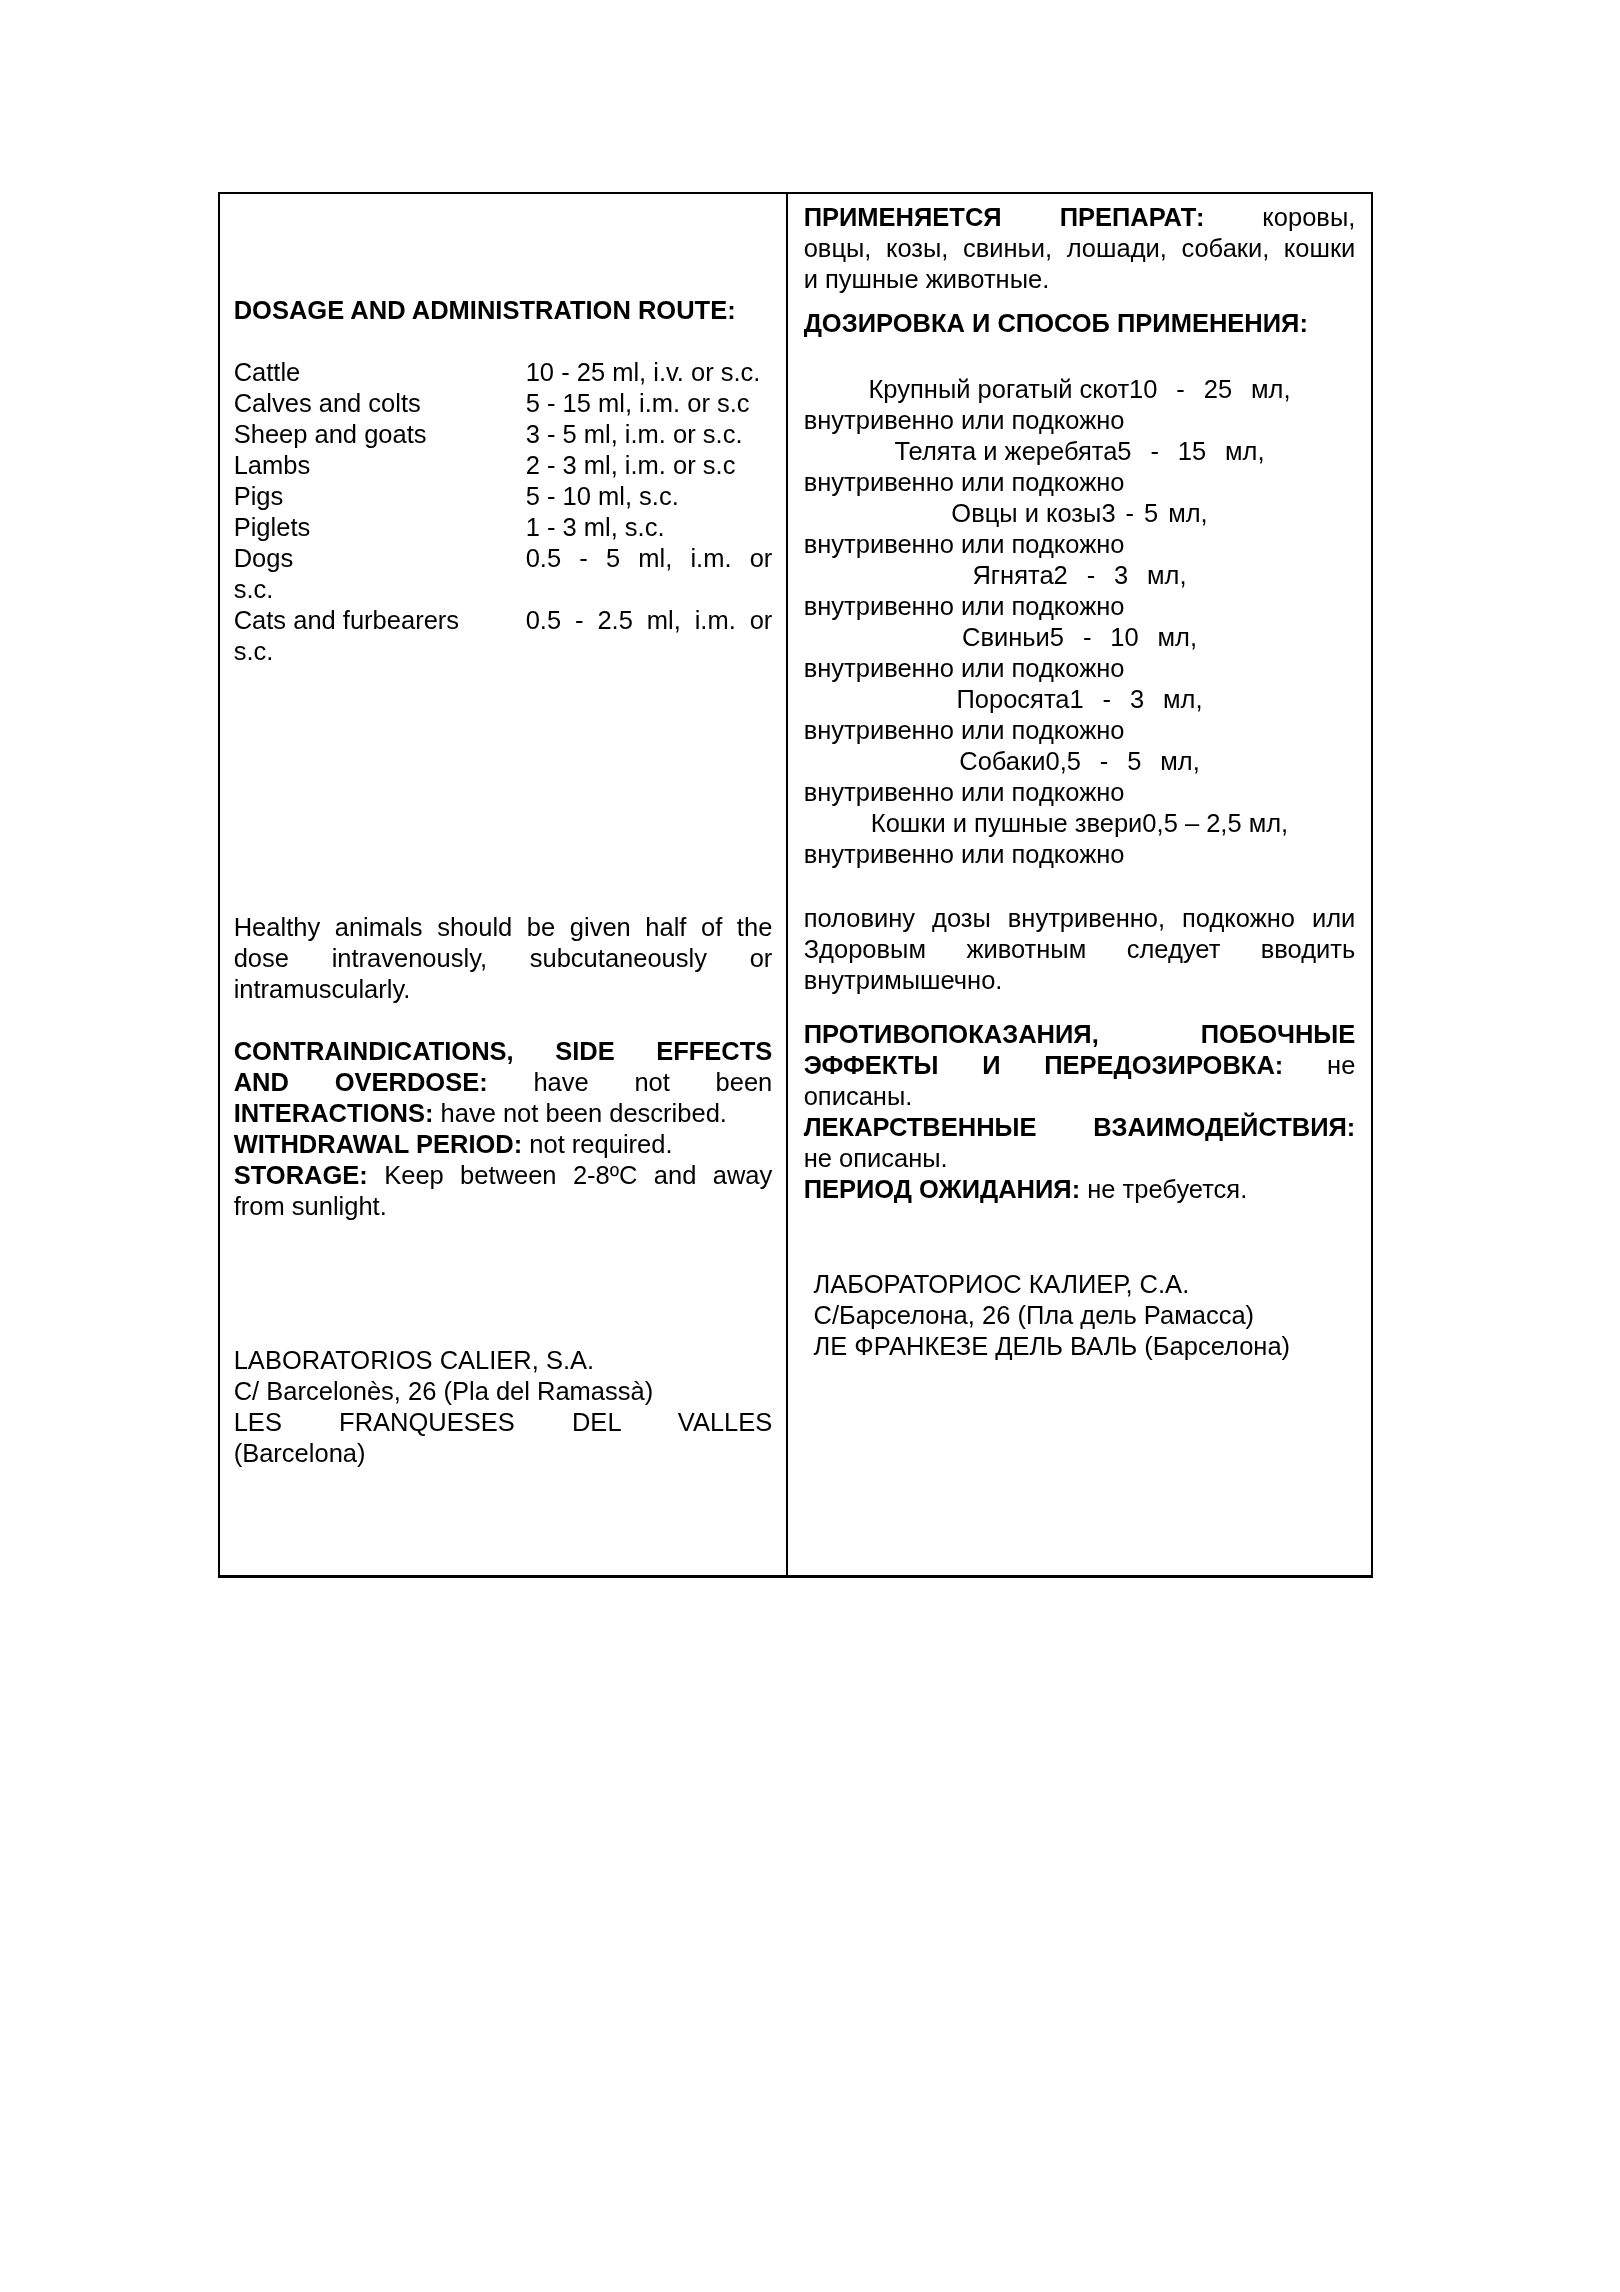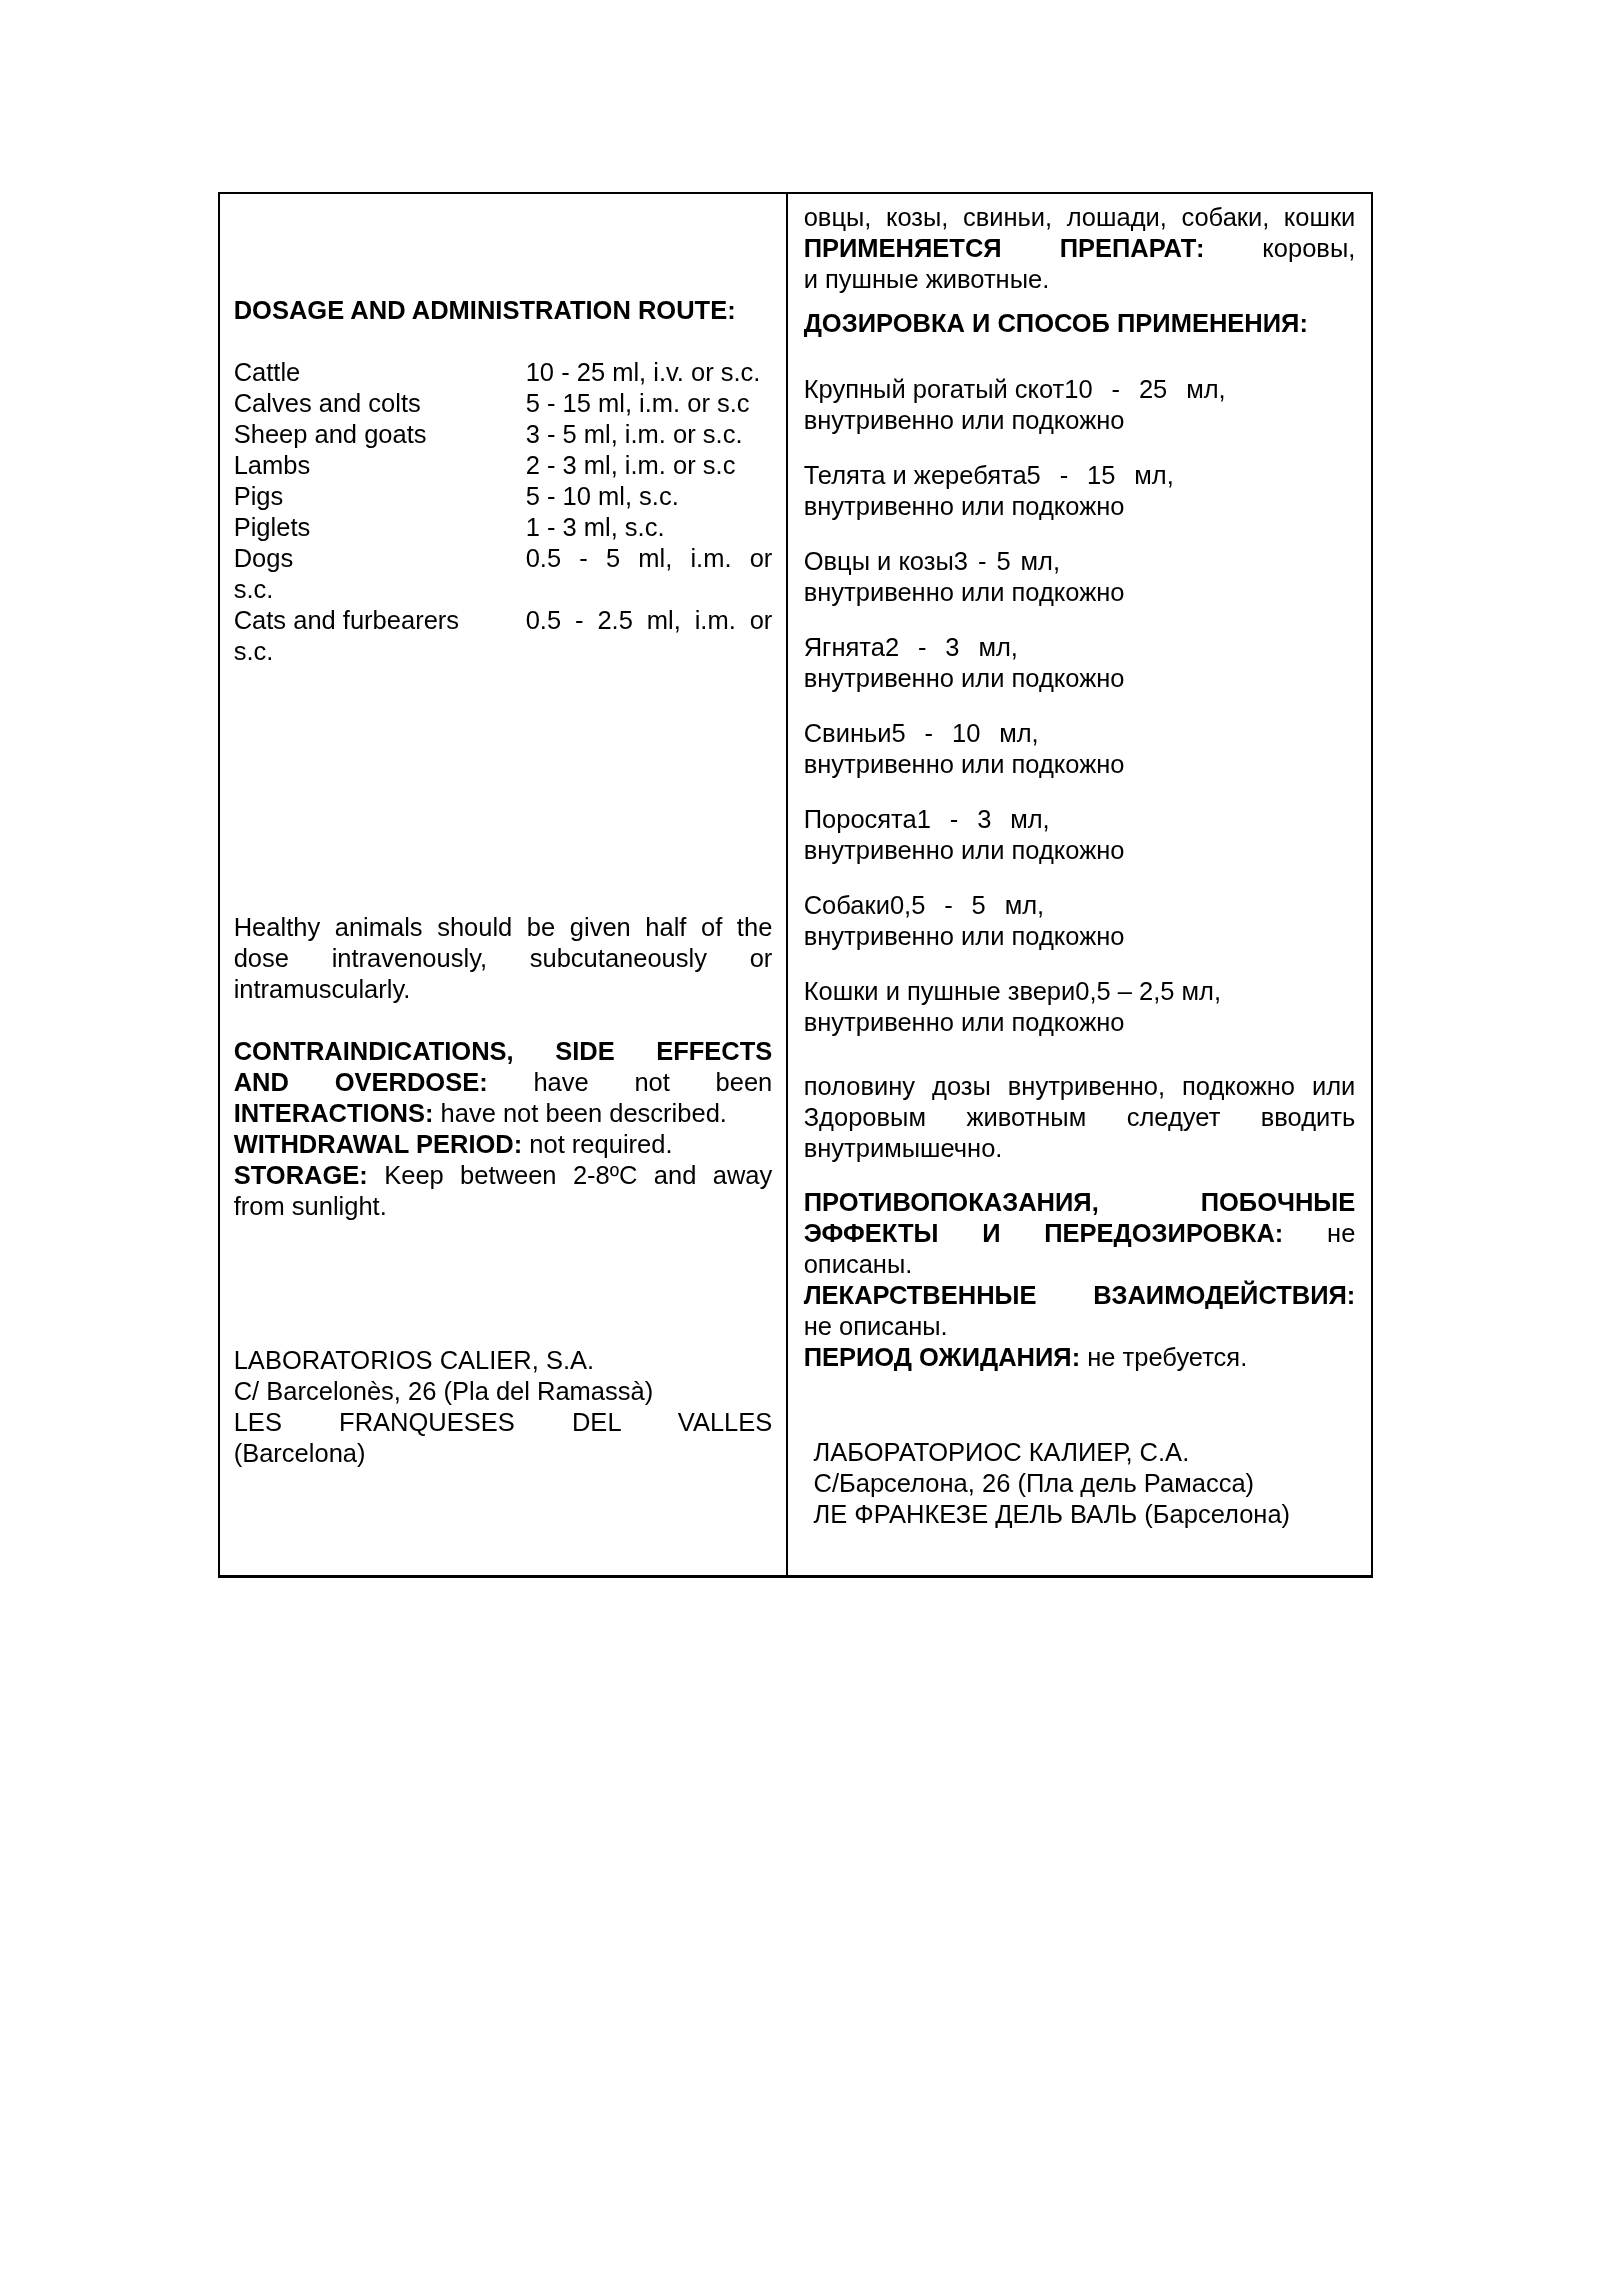--- a/index.html
+++ b/index.html
@@ -21,21 +21,21 @@
   .col-en{width:568px;border-right:2.9px solid #000;padding:0 13.7px;}
   .col-ru{flex:1;padding:0 15.7px;}
   .bold{font-weight:bold;}
   
   .j{text-align:justify;text-align-last:justify;}
   
   .row{display:flex;justify-content:space-between;}
   .row .animal{flex:0 0 292px;}
   .row .dose{flex:1 1 auto;}
   
-  .rrow{display:flex;justify-content:flex-start;margin-top:24px;}
+  .rrow{display:flex;justify-content:center;}
   .rdose.wide{word-spacing:11.8px;}
   .rdose.slight{word-spacing:2.9px;}
   .addr-ru{padding-left:9.8px;}
 </style>
 </head>
 <body>
 
 <div class="page">
   <div class="doc-table">
 
@@ -116,25 +116,25 @@
         <div>LABORATORIOS CALIER, S.A.</div>
         <div>C/ Barcelonès, 26 (Pla del Ramassà)</div>
         <div class="j">LES FRANQUESES DEL VALLES</div>
         <div>(Barcelona)</div>
       </div>
     </div>
 
     <div class="col col-ru">
 
       <div style="margin-top:7.8px">
-        <div class="j">овцы, козы, свиньи, лошади, собаки, кошки</div>
         <div class="j">
           <b>ПРИМЕНЯЕТСЯ ПРЕПАРАТ:</b>
           <span>коровы,</span>
         </div>
+        <div class="j">овцы, козы, свиньи, лошади, собаки, кошки</div>
         <div>и пушные животные.</div>
       </div>
 
       <div class="bold" style="margin-top:13px">ДОЗИРОВКА И СПОСОБ ПРИМЕНЕНИЯ:</div>
 
       <div style="margin-top:35px">
         <div class="rrow">
           <span>Крупный рогатый скот</span>
             <span class="rdose wide">10 - 25 мл,</span>
         </div>

